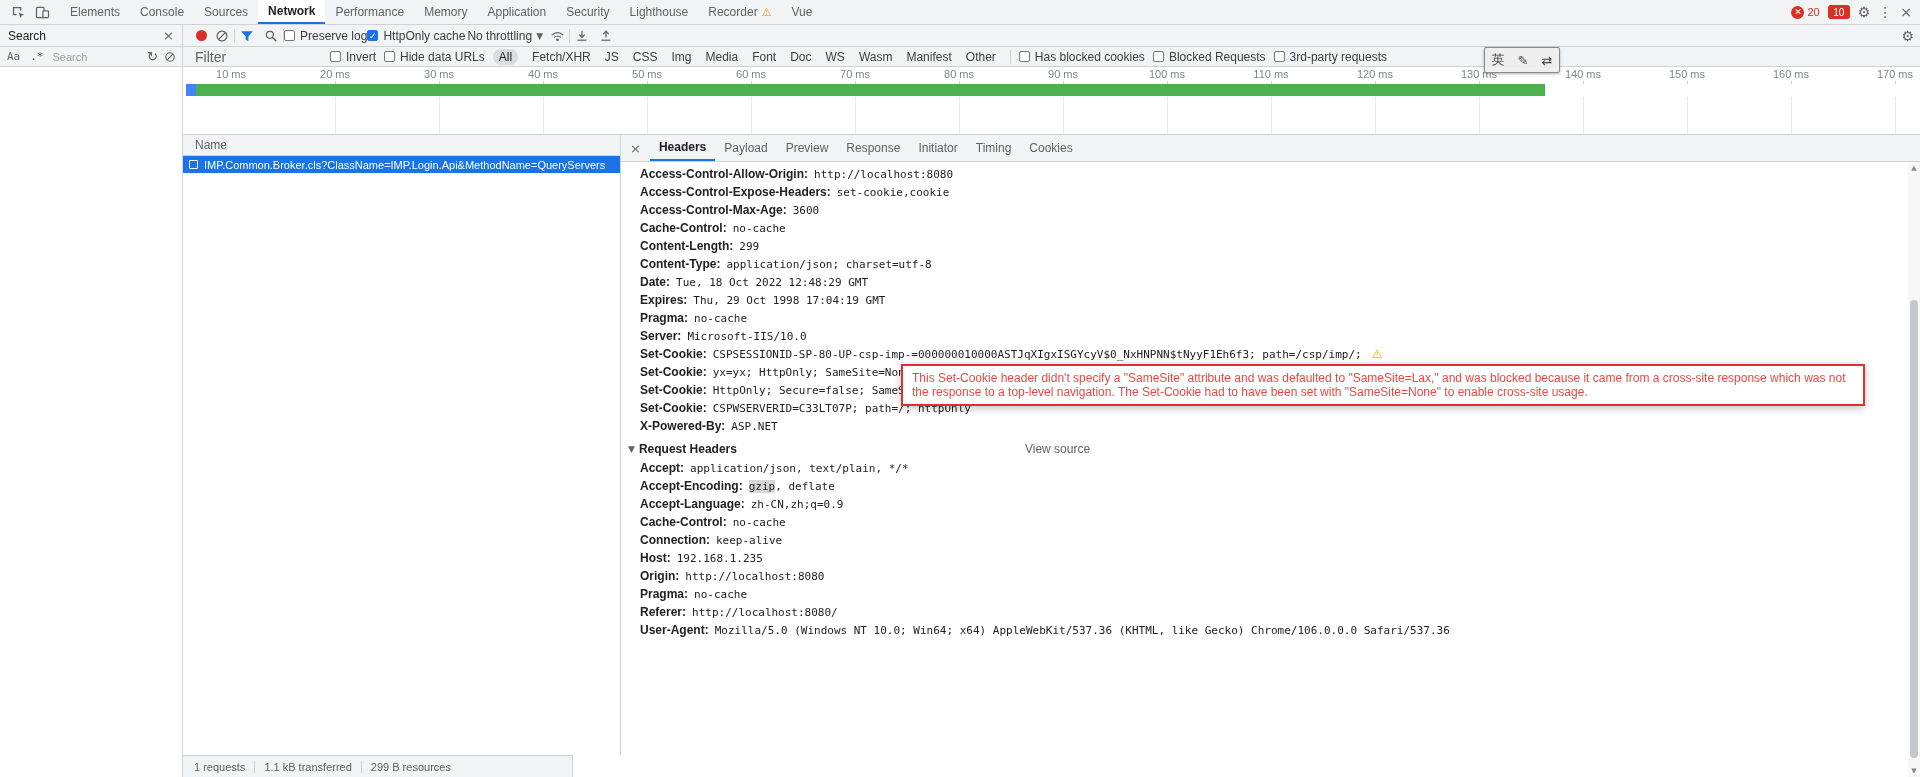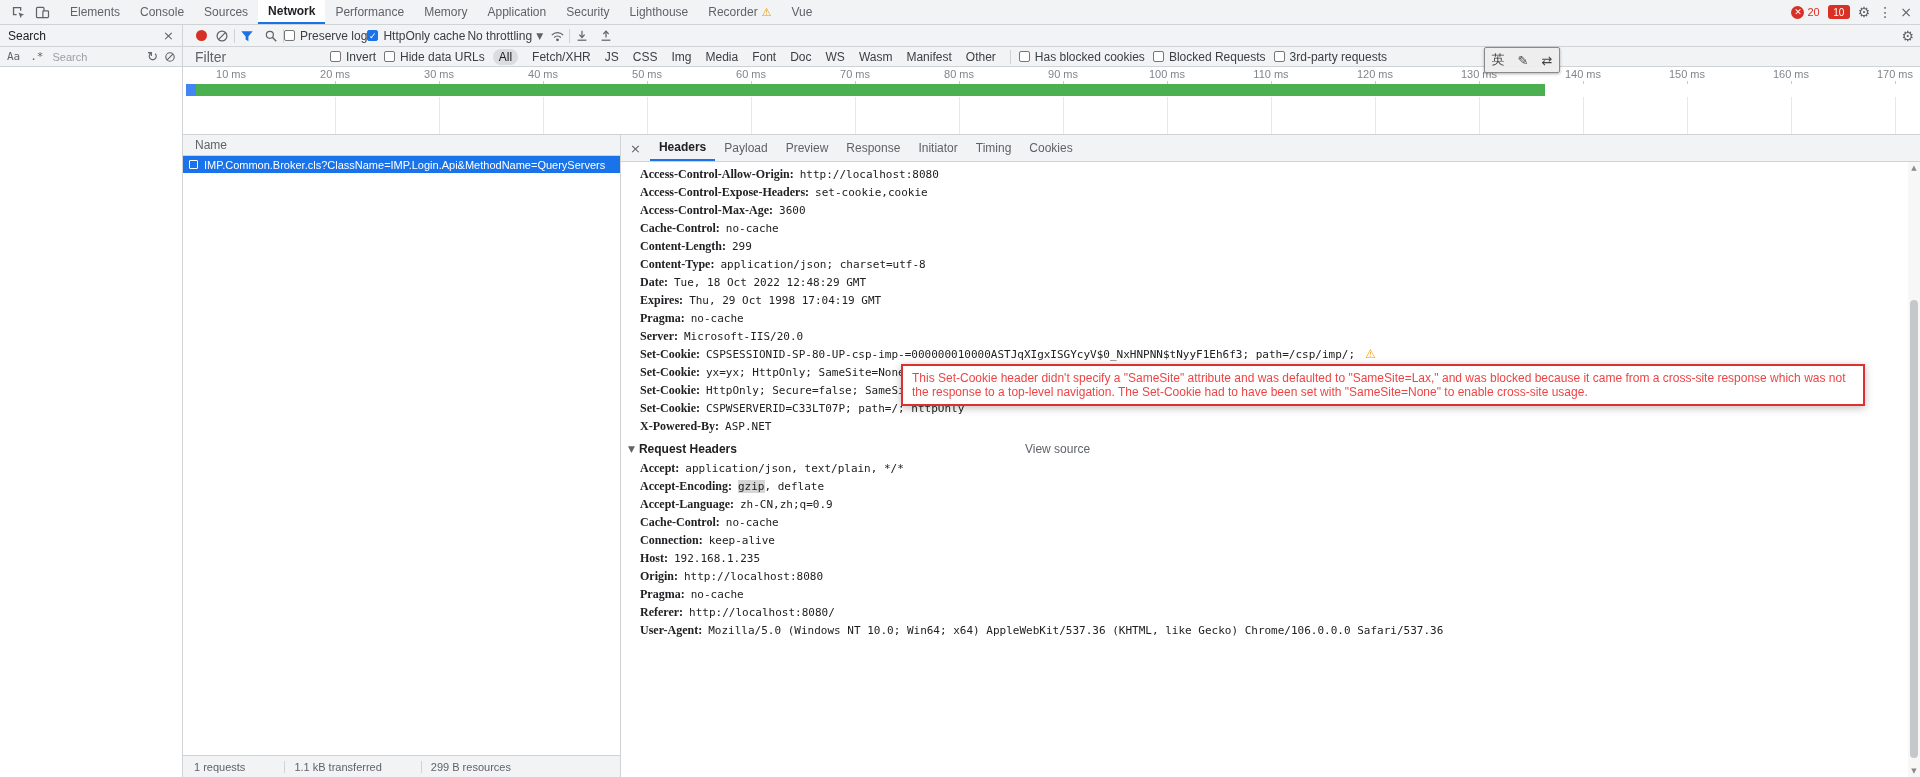--- a/index.html
+++ b/index.html
@@ -92,36 +92,36 @@
              border-right:1px solid #cfd3d6;box-sizing:border-box;overflow:hidden;}
   .req-header{height:21px;background:#f1f3f4;border-bottom:1px solid #cfd3d6;box-sizing:border-box;
               display:flex;align-items:center;padding-left:12px;color:#5f6368;cursor:pointer;}
   .req-row{height:17px;display:flex;align-items:center;gap:6px;padding-left:6px;cursor:pointer;
            font-size:11px;white-space:nowrap;overflow:hidden;}
   .req-row.selected{background:#1a73e8;color:#fff;}
   .req-icon{width:9px;height:9px;border:1px solid #fff;border-radius:1px;flex:0 0 auto;box-sizing:border-box;}
   .req-name{overflow:hidden;text-overflow:ellipsis;}
 
   
-  .status-bar{position:absolute;left:183px;width:438px;bottom:0;height:22px;background:#f1f3f4;
+  .status-bar{position:absolute;left:183px;width:390px;bottom:0;height:22px;background:#f1f3f4;
               border-top:1px solid #cfd3d6;border-right:1px solid #cfd3d6;box-sizing:border-box;
-              display:flex;align-items:center;font-size:11px;color:#5f6368;padding-left:11px;gap:30px;}
+              display:flex;align-items:center;font-size:11px;color:#5f6368;padding-left:11px;}
   .status-bar .sb{border-left:1px solid #cfd3d6;margin-left:9px;padding-left:9px;}
 
   
   .details{position:absolute;top:135px;left:621px;right:0;bottom:0;background:#fff;}
   .dtabs{position:absolute;top:0;left:0;right:0;height:27px;background:#f1f3f4;border-bottom:1px solid #cfd3d6;
          box-sizing:border-box;display:flex;align-items:stretch;}
   .close-x{display:flex;align-items:center;padding:0 9px;color:#5f6368;cursor:pointer;font-size:13px;}
   .dtabs-list{display:flex;align-items:stretch;}
   .dtab{display:flex;align-items:center;padding:11px 9px;color:#5f6368;cursor:pointer;box-sizing:border-box;}
   .dtab.active{color:#202124;font-weight:bold;border-bottom:2px solid #1a73e8;}
   .dcontent{position:absolute;top:27px;left:0;right:0;bottom:0;overflow:hidden;padding-top:3px;}
   .hrow{height:18px;line-height:18px;white-space:nowrap;padding-left:19px;overflow:visible;}
-  .hname{font-weight:bold;color:#202124;font-family:Liberation Serif, serif;}
+  .hname{font-weight:bold;color:#202124;}
   .hval{font-family:"DejaVu Sans Mono","Liberation Mono",monospace;font-size:11px;color:#202124;margin-left:6px;}
   .hl{background:#d6d6d6;}
   .warn-icon{color:#f29900;margin-left:10px;font-size:12px;cursor:pointer;}
   .section-row{height:20px;line-height:20px;margin-top:4px;padding-left:7px;display:flex;align-items:center;}
   .tri{font-size:9px;color:#5f6368;margin-right:4px;cursor:pointer;}
   .section-title{font-weight:bold;color:#202124;}
   .view-source{margin-left:288px;color:#5f6368;cursor:pointer;}
   .cookie-tooltip{position:absolute;top:202px;left:280px;width:942px;background:#fff;border:2px solid #e02f2f;
                   box-shadow:0 2px 8px rgba(0,0,0,.25);padding:5px 9px;font-size:12px;line-height:14px;
                   color:#ef4444;z-index:40;}
@@ -474,21 +474,21 @@
 
           <div class="hrow">
             <span class="hname">Expires:</span><span class="hval">Thu, 29 Oct 1998 17:04:19 GMT</span>
           </div>
 
           <div class="hrow">
             <span class="hname">Pragma:</span><span class="hval">no-cache</span>
           </div>
 
           <div class="hrow">
-            <span class="hname">Server:</span><span class="hval">Microsoft-IIS/20.0</span>
+            <span class="hname">Server:</span><span class="hval">Microsoft-IIS/10.0</span>
           </div>
 
           <div class="hrow">
             <span class="hname">Set-Cookie:</span><span class="hval">CSPSESSIONID-SP-80-UP-csp-imp-=000000010000ASTJqXIgxISGYcyV$0_NxHNPNN$tNyyF1Eh6f3; path=/csp/imp/;</span><span class="warn-icon glyph">⚠</span>
           </div>
 
           <div class="hrow">
             <span class="hname">Set-Cookie:</span><span class="hval">yx=yx; HttpOnly; SameSite=None;</span><span class="warn-icon glyph">⚠</span>
           </div>
 

